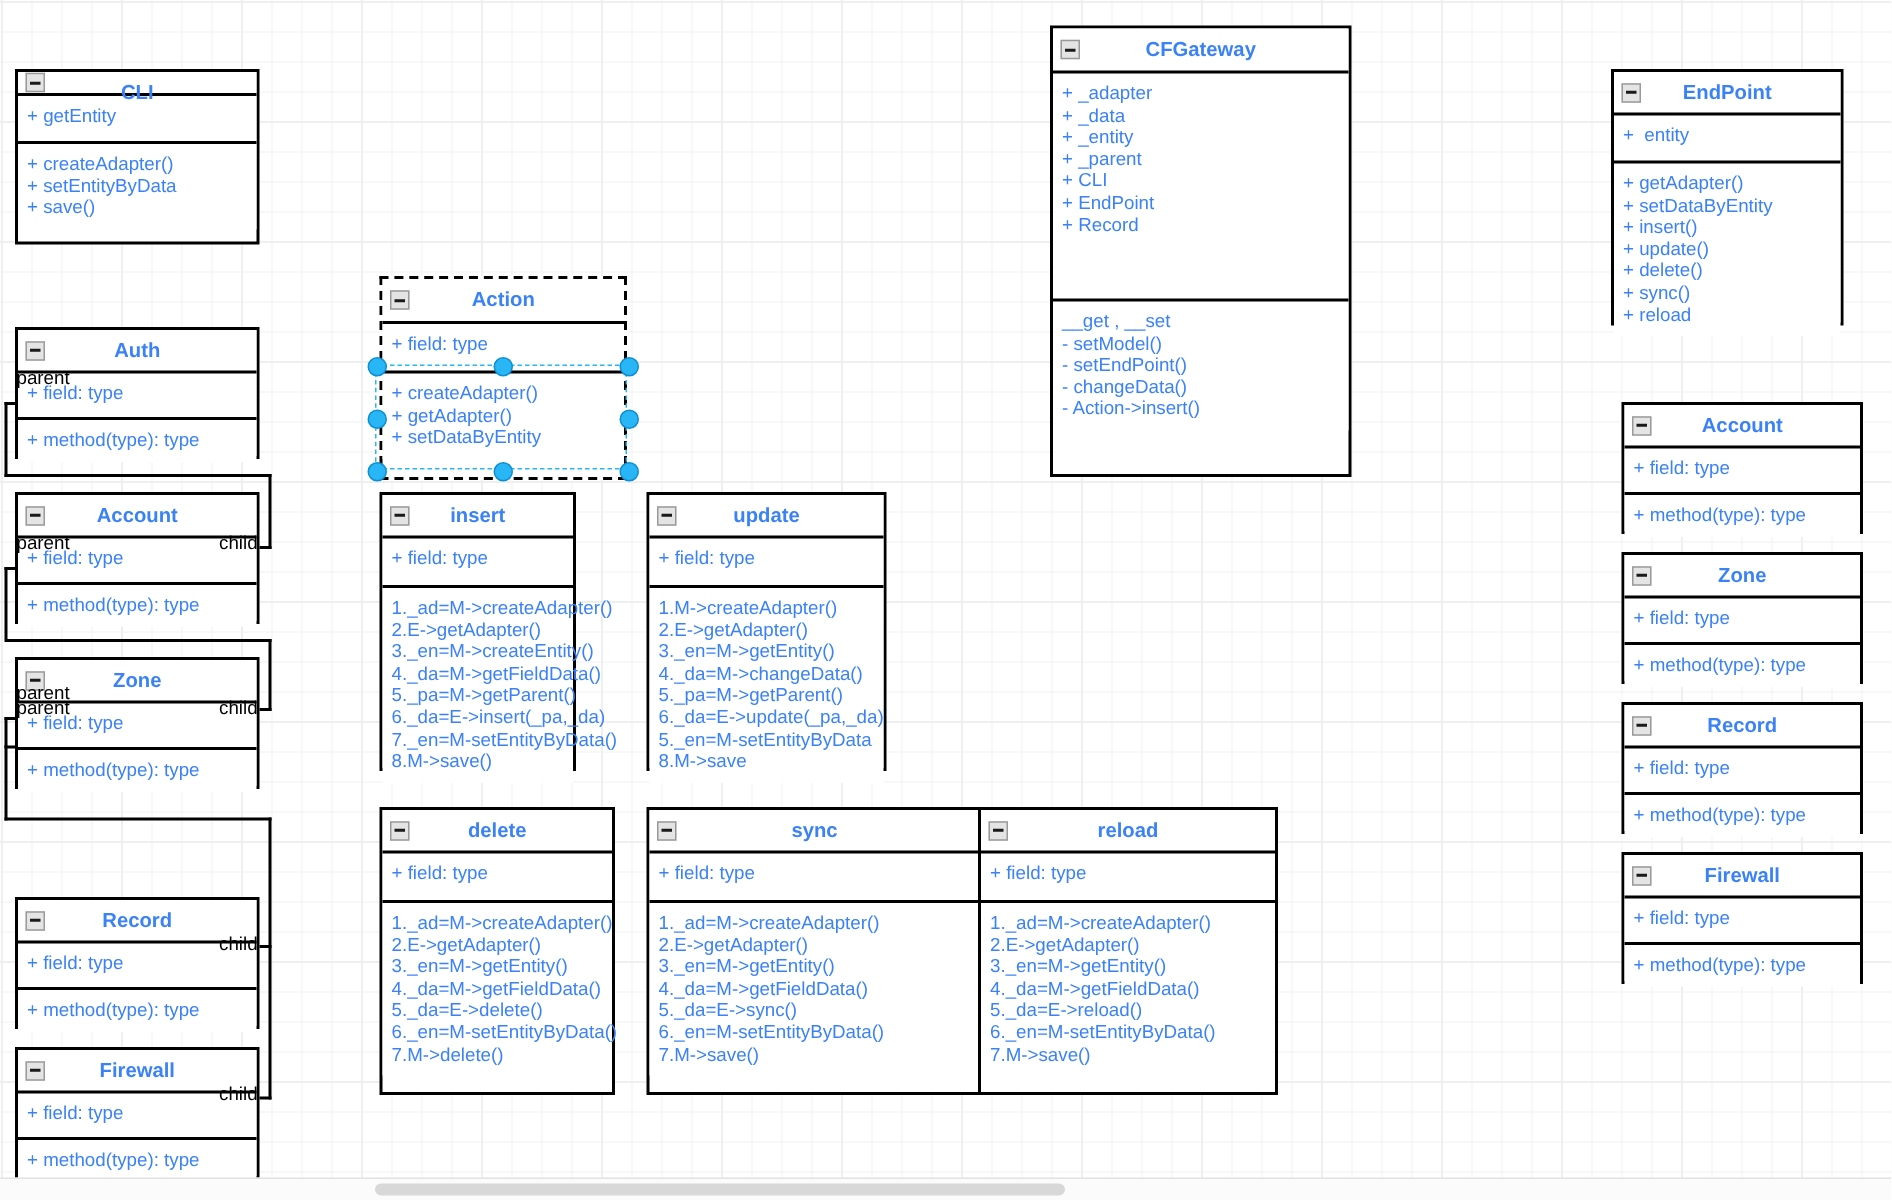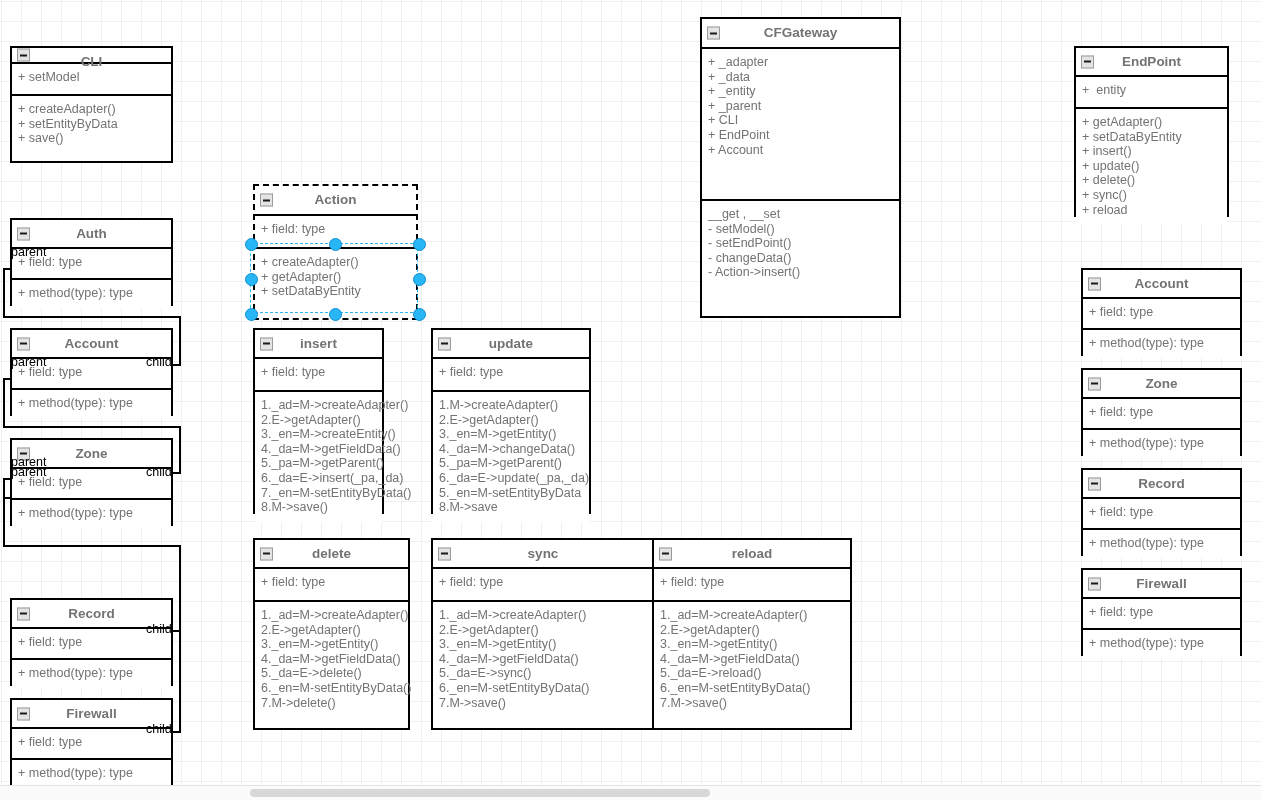--- a/index.html
+++ b/index.html
@@ -22,21 +22,21 @@
     background-position: 1px 1px, 1px 1px, 1px 1px, 1px 1px;
   }
 
   
   .uml {
     position: absolute;
     box-sizing: border-box;
     background: #ffffff;
     border: 2px solid #000000;
     font-size: 12.5px;
-    color: #737373;
+    color: #3b82f6;
     z-index: 5;
   }
   .uml .title-bar {
     position: relative;
     box-sizing: border-box;
     border-bottom: 2px solid #000000;
     text-align: center;
     font-weight: bold;
     font-size: 13.5px;
     padding: 6px 0 6px 0;
@@ -158,38 +158,38 @@
     <div class="conn h" style="left: 3px; top: 478px; width: 34px;"></div>
     <div class="conn h" style="left: 3px; top: 497px; width: 12px;"></div>
     <div class="conn v" style="left: 3px; top: 497px; height: 50px;"></div>
     <div class="conn h" style="left: 3px; top: 545px; width: 178px;"></div>
     <div class="conn v" style="left: 179px; top: 545px; height: 188px;"></div>
     <div class="conn h" style="left: 146px; top: 630px; width: 35px;"></div>
     <div class="conn h" style="left: 146px; top: 731px; width: 35px;"></div>
     <div class="uml" style="left: 10px; top: 46px; width: 163px; height: 117px;">
       <div class="title-bar" style="height: 16px;"><span class="collapse"></span><span>CLI</span></div>
       <div class="compartment" style="height: 30px;">
-        <div class="row">+ setModel</div>
+        <div class="row">+ getEntity</div>
       </div>
       <div class="compartment sep">
         <div class="row">+ createAdapter()</div>
         <div class="row">+ setEntityByData</div>
         <div class="row">+ save()</div>
       </div>
     </div>
     <div class="uml" style="left: 700px; top: 17px; width: 201px; height: 301px;">
       <div class="title-bar" style="height: 30px;"><span class="collapse"></span><span>CFGateway</span></div>
       <div class="compartment" style="height: 150px;">
         <div class="row">+ _adapter</div>
         <div class="row">+ _data</div>
         <div class="row">+ _entity</div>
         <div class="row">+ _parent</div>
         <div class="row">+ CLI</div>
         <div class="row">+ EndPoint</div>
-        <div class="row">+ Account</div>
+        <div class="row">+ Record</div>
       </div>
       <div class="compartment sep">
         <div class="row">__get , __set</div>
         <div class="row">- setModel()</div>
         <div class="row">- setEndPoint()</div>
         <div class="row">- changeData()</div>
         <div class="row">- Action-&gt;insert()</div>
       </div>
     </div>
     <div class="uml" style="left: 1074px; top: 46px; width: 155px; height: 171px;">

